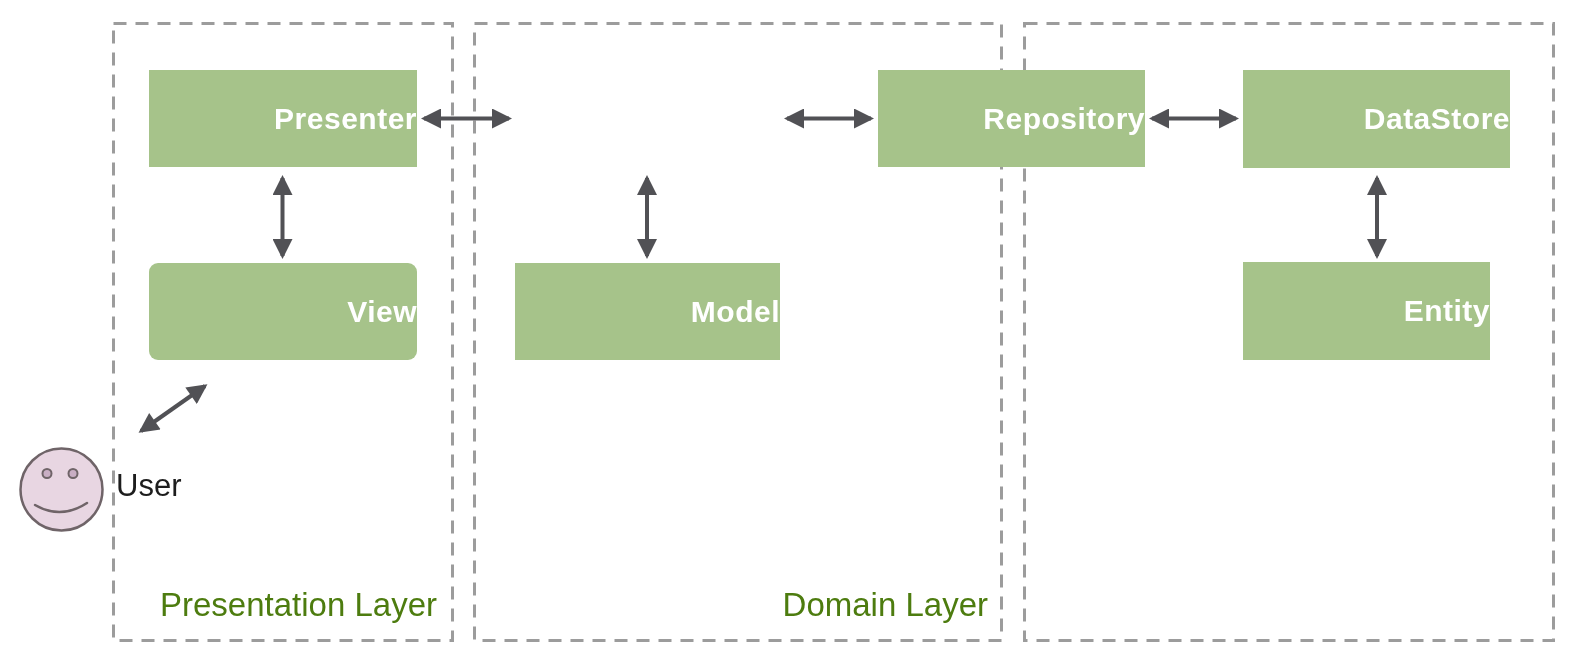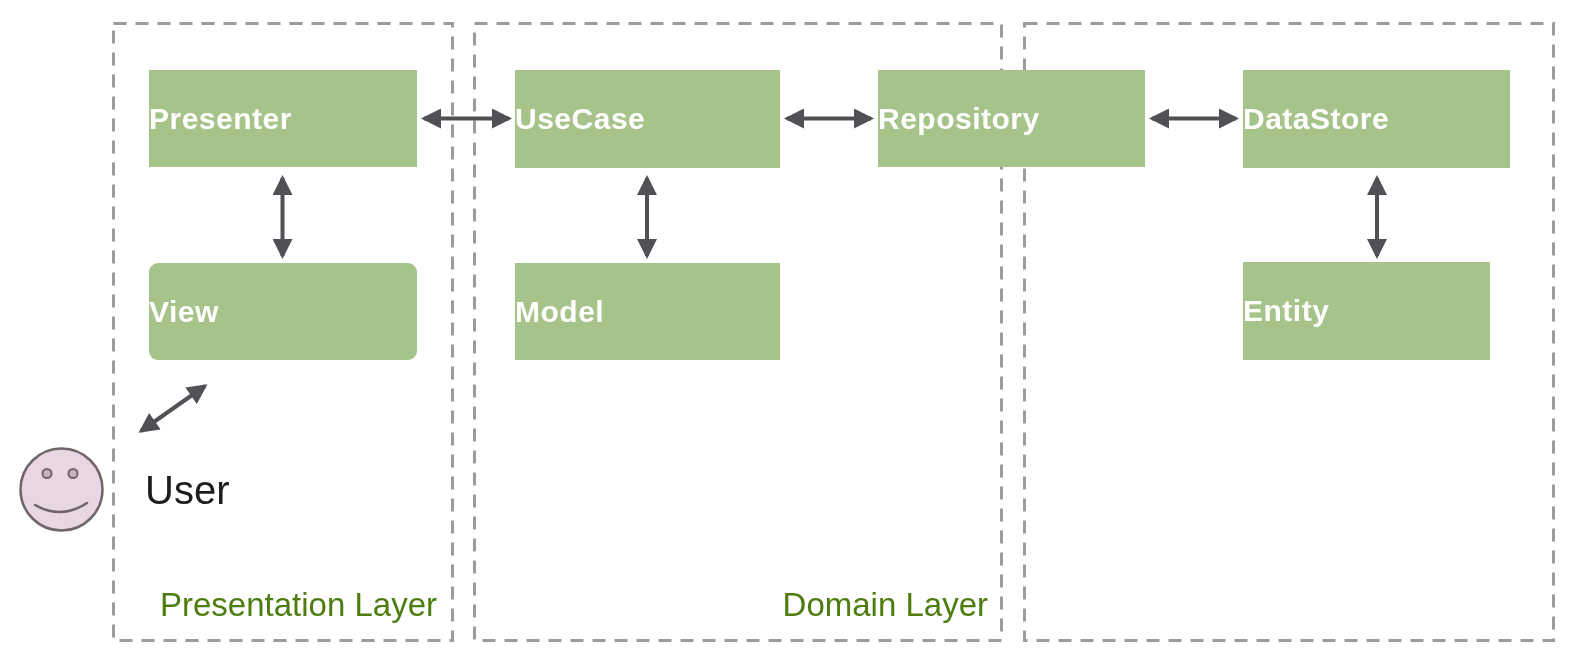--- a/index.html
+++ b/index.html
@@ -24,21 +24,21 @@
     z-index: 1;
   }
   .node {
     position: absolute;
     background: #a6c38a;
     color: #ffffff;
     font-weight: bold;
     font-size: 30px;
     display: flex;
     align-items: center;
-    justify-content: flex-start;
+    justify-content: flex-end;
     z-index: 2;
     letter-spacing: 0.5px;
   }
   #node-presenter { left: 149px; top: 70px;  width: 268px; height: 97px; }
   #node-view      { left: 149px; top: 263px; width: 268px; height: 97px; border-radius: 9px; }
   #node-usecase   { left: 515px; top: 70px;  width: 265px; height: 98px; }
   #node-model     { left: 515px; top: 263px; width: 265px; height: 97px; }
   #node-repository{ left: 878px; top: 70px;  width: 267px; height: 97px; }
   #node-datastore { left: 1243px; top: 70px; width: 267px; height: 98px; }
   #node-entity    { left: 1243px; top: 262px; width: 247px; height: 98px; }
@@ -51,24 +51,23 @@
     z-index: 2;
   }
   #label-presentation { right: 1137px; top: 586px; }
   #label-domain       { right: 586px;  top: 586px; }
   #label-data         { right: 31px;   top: 586px; }
 
   .user-label {
     position: absolute;
     left: 116px;
     top: 468px;
-    font-size: 40px;
+    font-size: 31px;
     color: #1d1d1d;
     z-index: 3;
-    margin-left: 29px;
   }
   svg.face {
     position: absolute;
     left: 14px;
     top: 444px;
     z-index: 3;
   }
 </style>
 </head>
 <body>
@@ -100,23 +99,20 @@
 
   <div class="layer-label" id="label-presentation">Presentation Layer</div>
   <div class="layer-label" id="label-domain">Domain Layer</div>
 
   <div class="node" id="node-presenter">
     <span>Presenter</span>
   </div>
   <div class="node" id="node-view">
     <span>View</span>
   </div>
-  <div class="node" id="node-usecase">
-    <span>UseCase</span>
-  </div>
   <div class="node" id="node-model">
     <span>Model</span>
   </div>
   <div class="node" id="node-repository">
     <span>Repository</span>
   </div>
   <div class="node" id="node-datastore">
     <span>DataStore</span>
   </div>
   <div class="node" id="node-entity">

